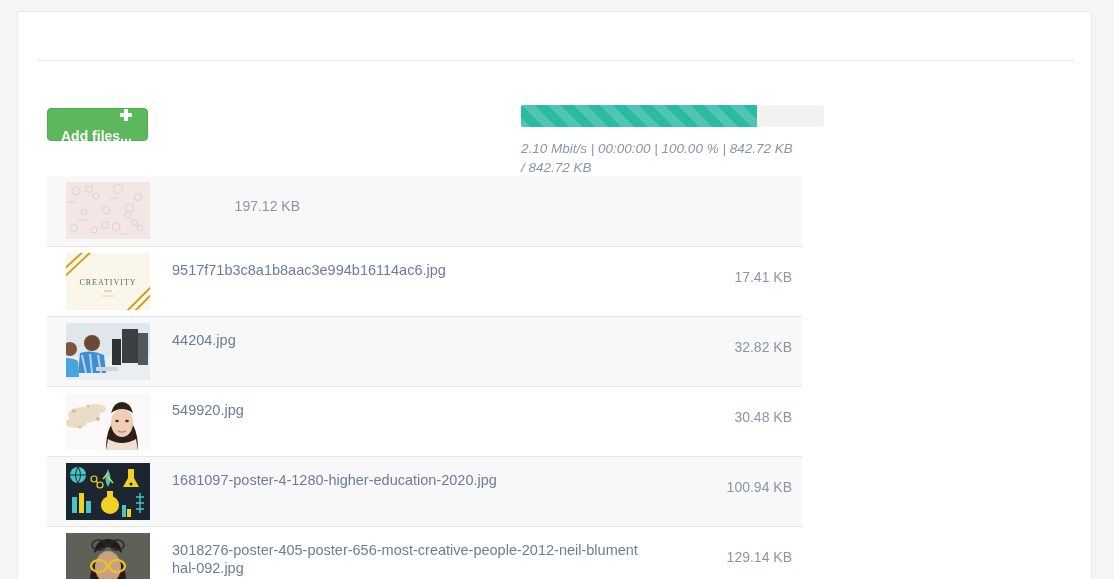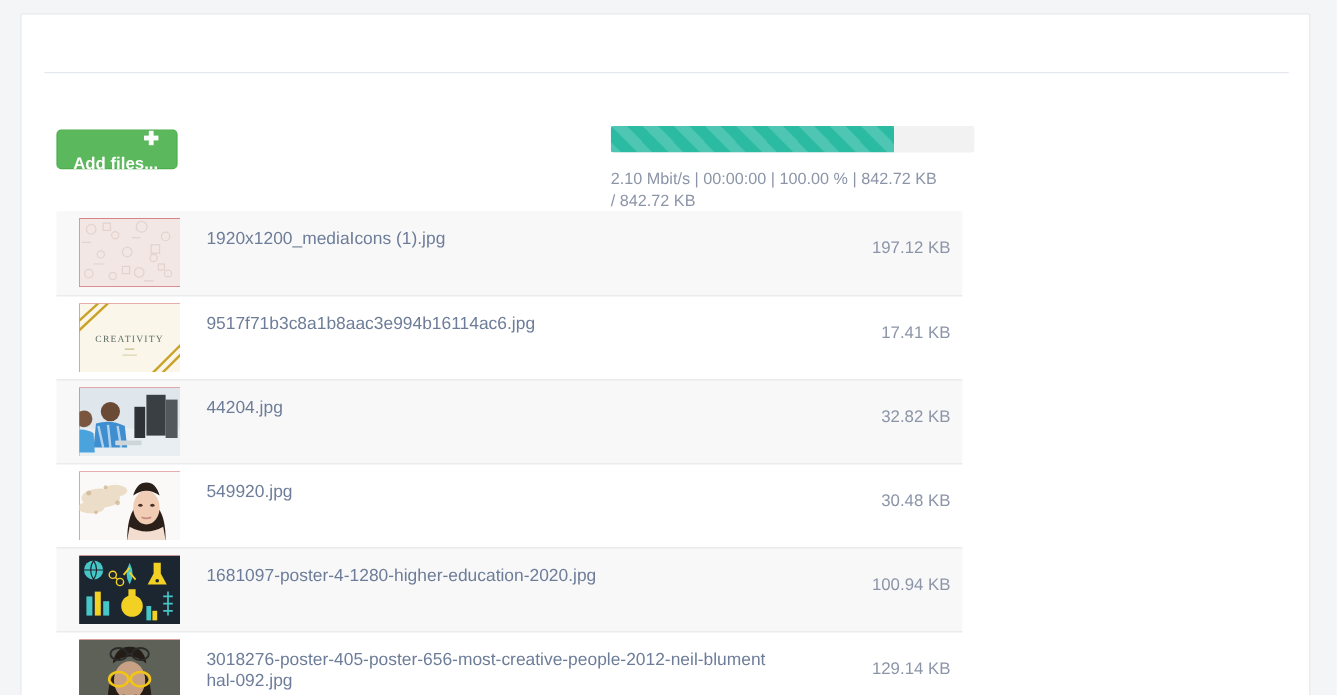--- a/index.html
+++ b/index.html
@@ -95,23 +95,24 @@
   .plus-icon::before {
     left: 0; top: 4px; width: 12px; height: 4px;
   }
   .plus-icon::after {
     left: 4px; top: 0; width: 4px; height: 12px;
   }
 
   
   .progress-wrap {
     position: absolute;
-    left: 491px;
+    left: 503px;
     top: 45px;
     width: 303px;
+    font-style: italic;
   }
   .progress-track {
     position: relative;
     width: 303px;
     height: 22px;
     background: #f2f2f2;
     border-radius: 2px;
     overflow: hidden;
   }
   .progress-bar {
@@ -236,21 +237,20 @@
               <circle cx="50" cy="45" r="4"></circle>
             <circle cx="74" cy="46" r="3"></circle>
             <rect x="20" y="4" width="6" height="6"></rect>
               <rect x="60" y="22" width="7" height="7"></rect>
             <rect x="36" y="40" width="6" height="6"></rect>
               <rect x="66" y="38" width="5" height="5"></rect>
             <path d="M2 20 h8 M44 16 h7 M12 38 h9 M54 52 h8"></path>
           </g>
         </svg>
       </div>
-      <div class="file-name">1920x1200_mediaIcons (1).jpg</div>
       <div class="file-size">197.12 KB</div>
     </div>
 
     <div class="file-row">
       <div class="thumb">
         <svg viewBox="0 0 84 57" preserveAspectRatio="none">
           <rect width="84" height="57" fill="#faf7ea"></rect>
           <g stroke="#c9a227" stroke-width="2" fill="none">
             <path d="M-4 18 L20 -4"></path>
               <path d="M-4 26 L28 -4"></path>

